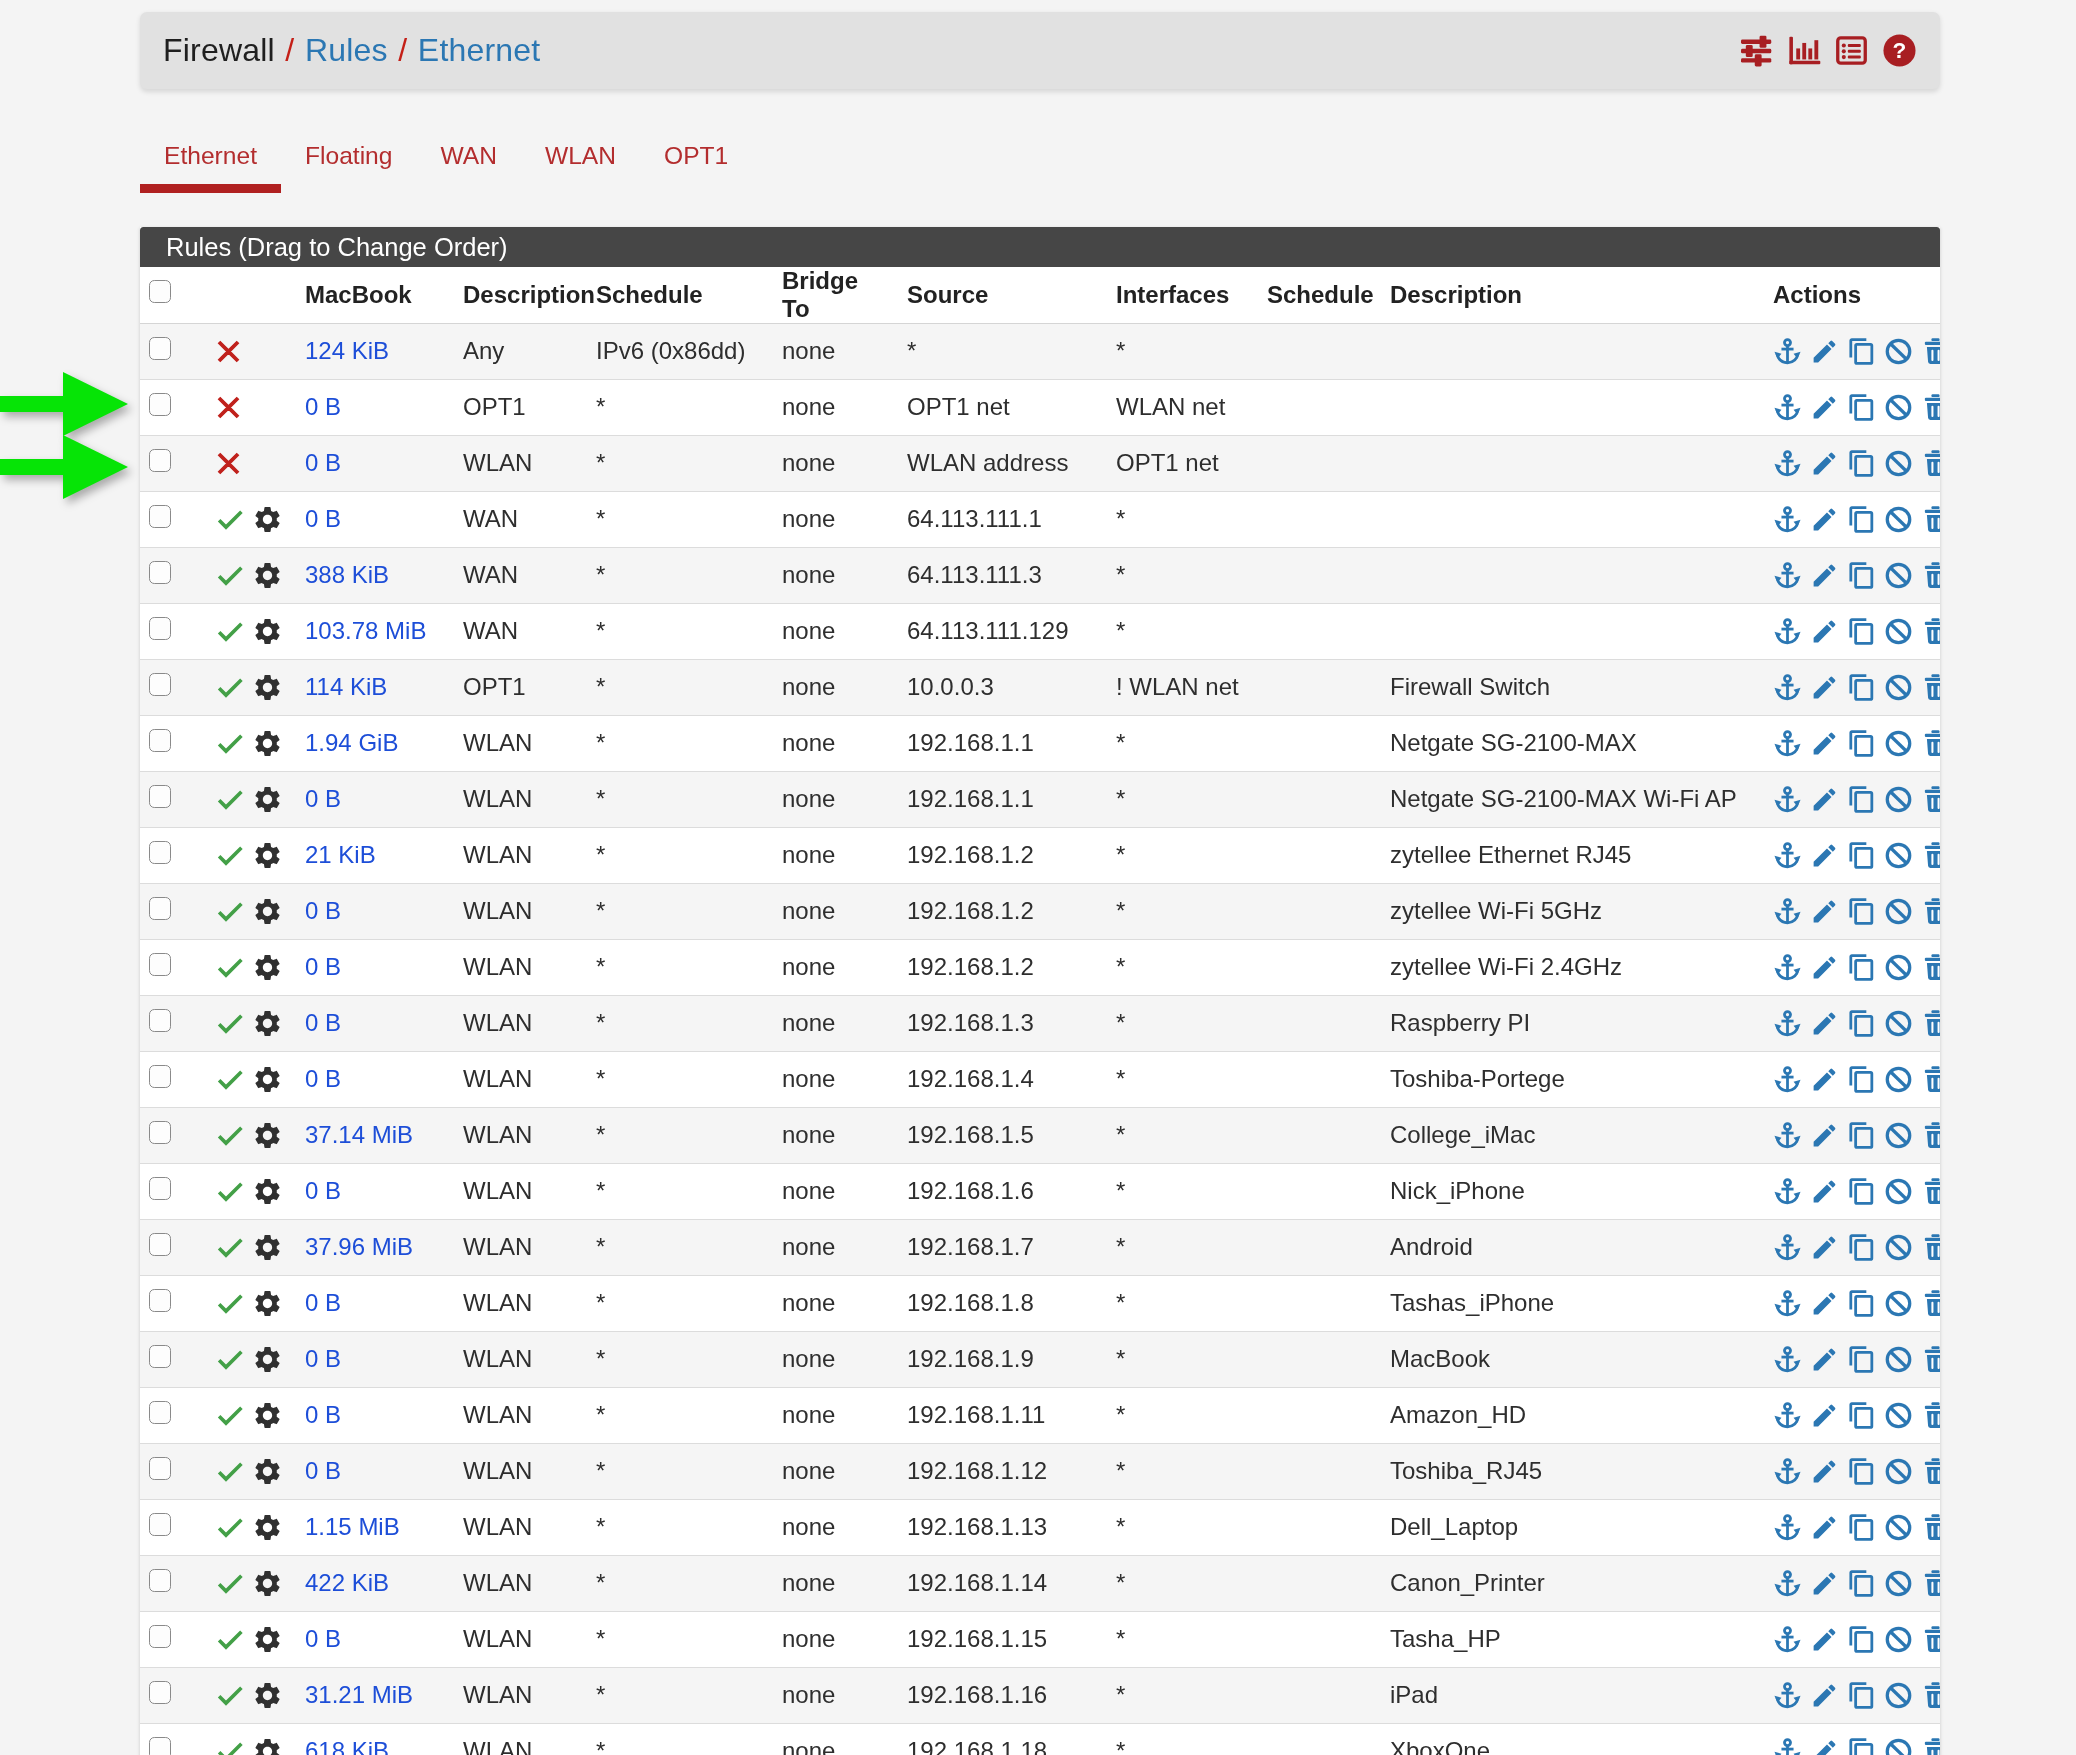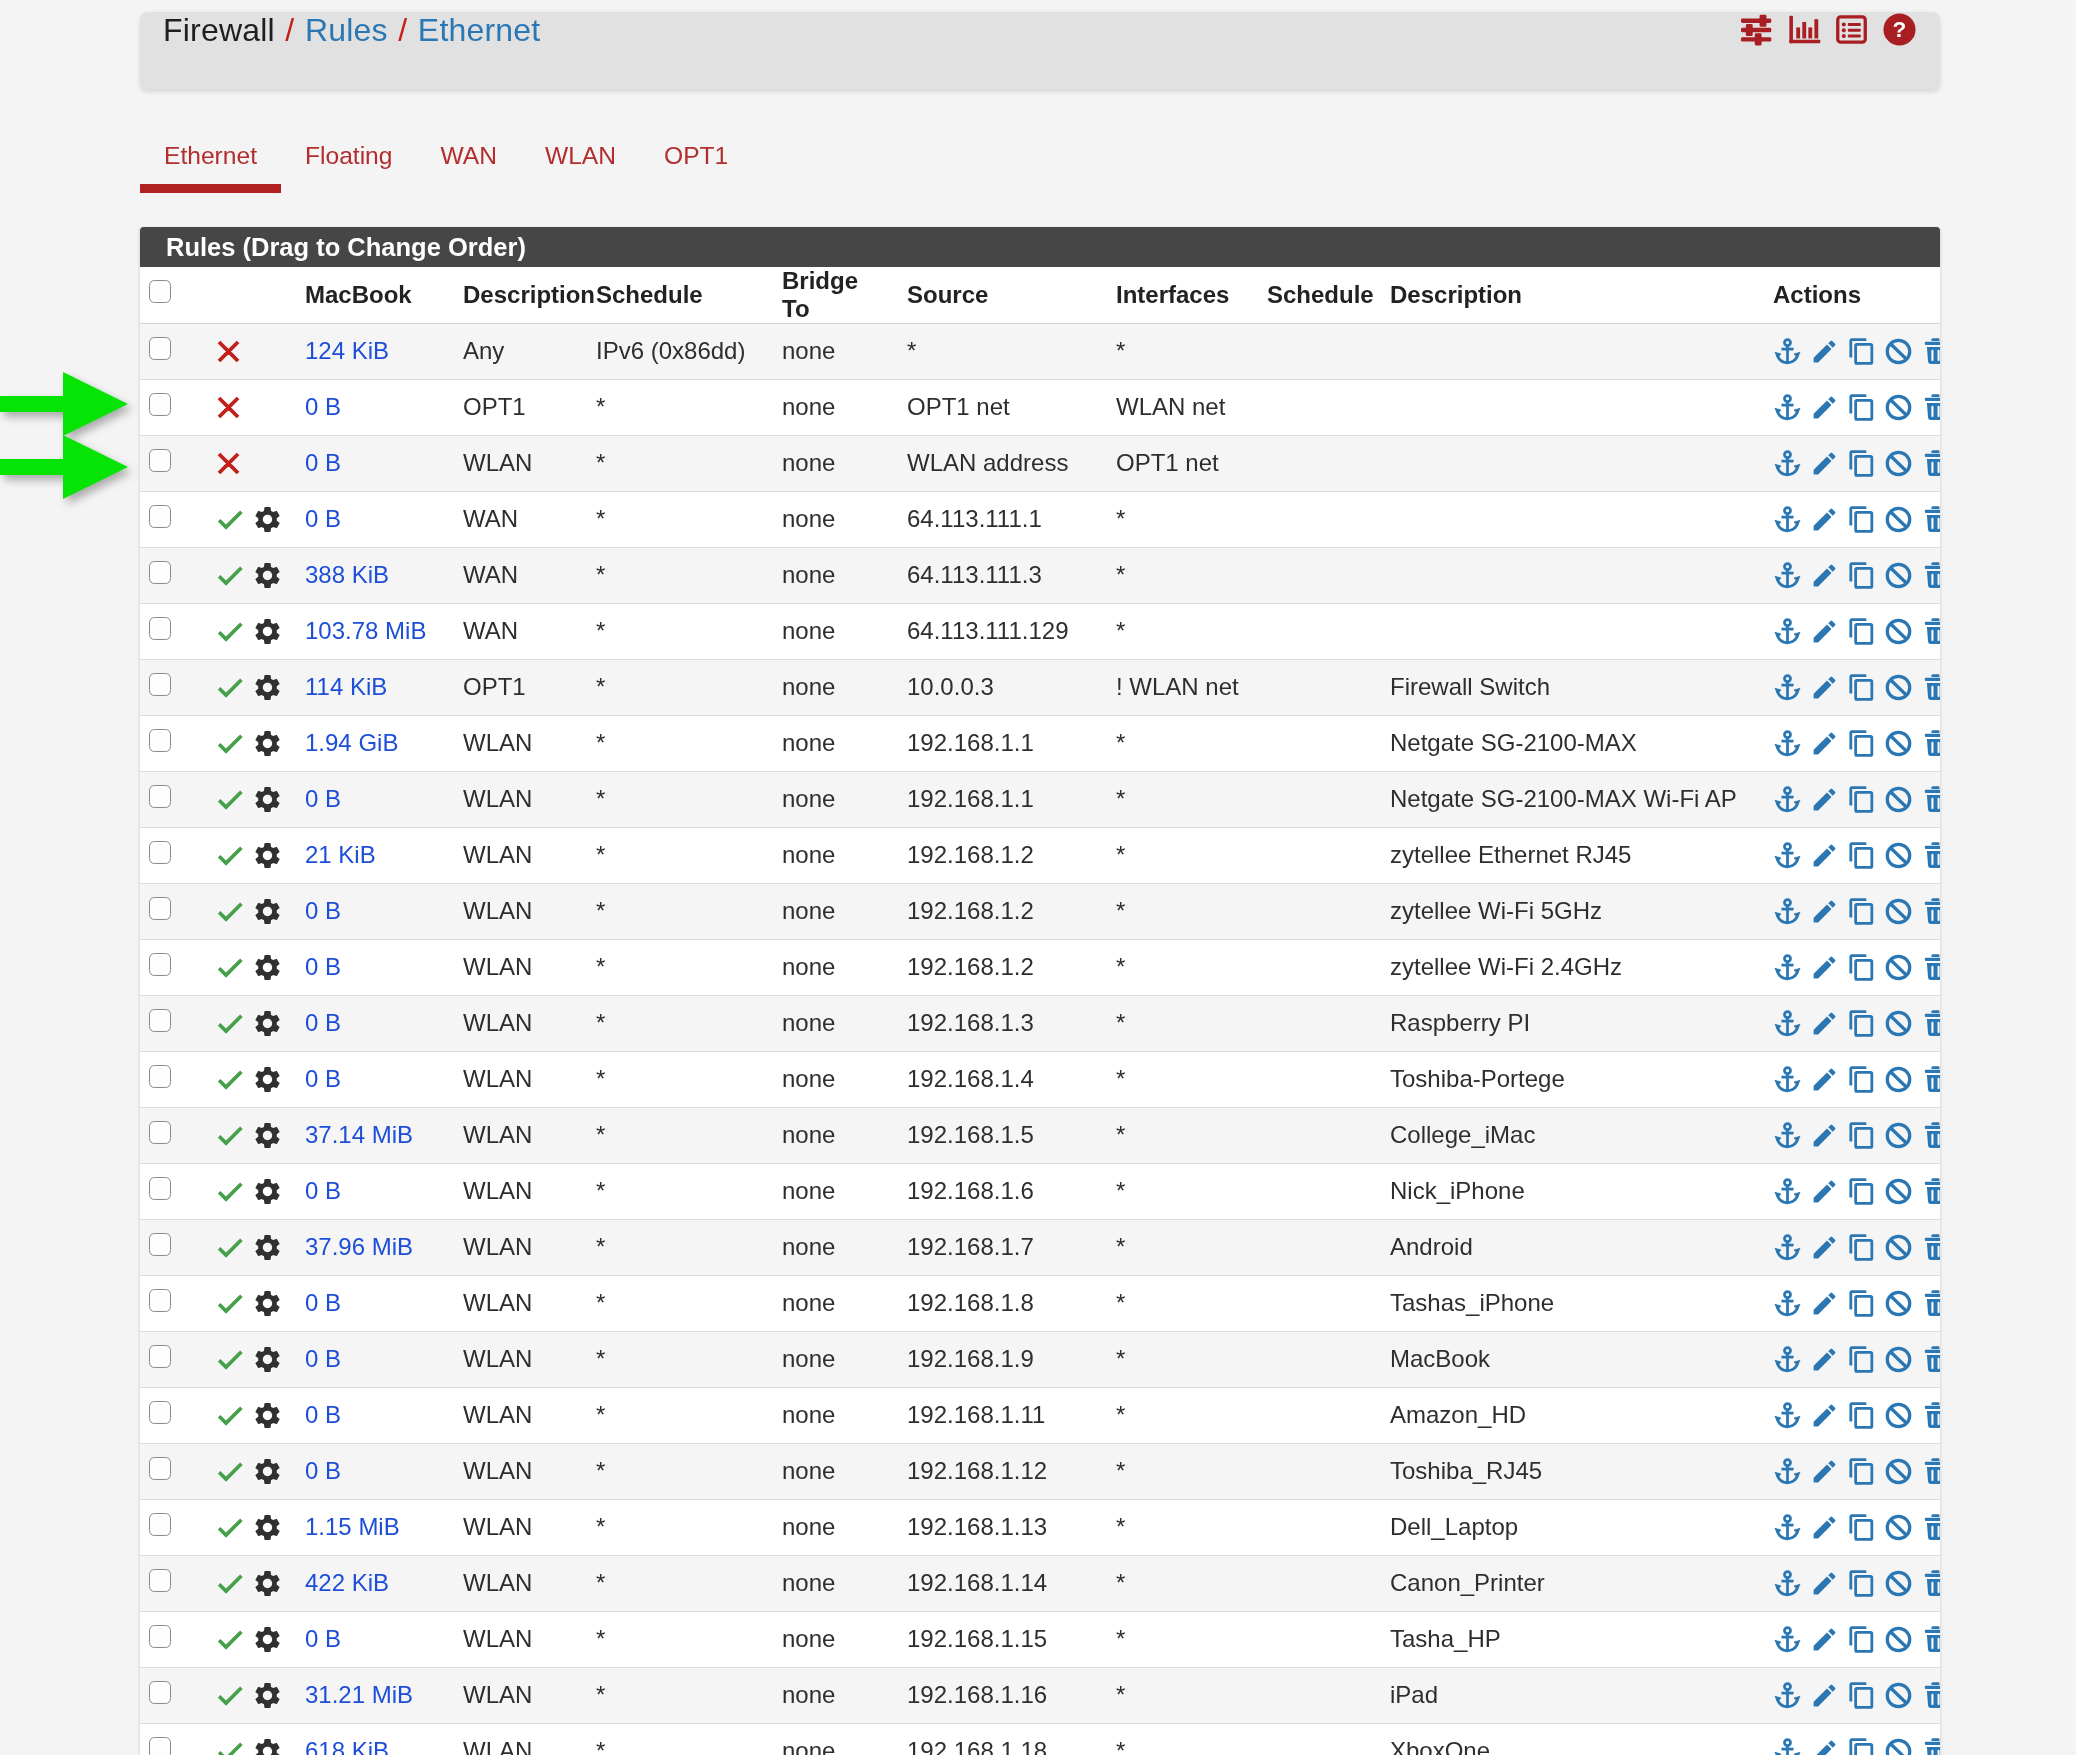--- a/index.html
+++ b/index.html
@@ -8,21 +8,21 @@
     background:#f4f4f4;
     font-family:"Liberation Sans","DejaVu Sans",sans-serif;
     color:#2e2e2e;
   }
   .content{position:absolute;left:140px;top:0;width:1800px;}
 
   
   .breadcrumb-panel{
     margin-top:12.3px;height:77px;background:#e1e1e1;border-radius:7px;
     box-shadow:0 2.6px 5.3px rgba(0,0,0,.12);
-    display:flex;align-items:flex-start;padding:0 23px;box-sizing:border-box;
+    display:flex;align-items:center;padding:0 23px;box-sizing:border-box;
   }
   .breadcrumb{font-size:32px;letter-spacing:0.2px;}
   .breadcrumb .crumb-section{color:#1f1f1f;}
   .breadcrumb .sep{color:#c41f17;padding:0 10.5px;}
   .breadcrumb a{color:#2b77b3;text-decoration:none;cursor:pointer;}
   .panel-icons{margin-left:auto;display:flex;align-items:center;gap:14px;}
   .panel-icons span{display:inline-flex;cursor:pointer;}
 
   
   .tabs{display:flex;list-style:none;margin:42px 0 0 0;padding:0;}
@@ -30,21 +30,21 @@
     position:relative;color:#b32d2e;font-size:24.6px;
     padding:10.5px 24px 23px 24px;cursor:pointer;white-space:nowrap;
   }
   .tab.active::after{
     content:"";position:absolute;left:0;right:0;bottom:0;height:8.8px;background:#b02020;
   }
 
   
   .rules-panel{margin-top:34px;box-shadow:0 0.9px 3.5px rgba(0,0,0,.18);background:#fff;}
   .rules-title{
-    background:#464646;color:#fff;font-weight:bold;font-size:25.5px;
+    background:#464646;color:#fff;font-weight:normal;font-size:25.5px;
     height:40px;line-height:40px;padding:0 26px;border-radius:3.5px 3.5px 0 0;
   }
   table{width:1800px;border-collapse:collapse;table-layout:fixed;background:#fff;font-size:24px;}
   th{
     text-align:left;font-weight:bold;color:#222;
     padding:0 7px 0 14px;height:53px;border-bottom:0.9px solid #d5d5d5;background:#fff;
   }
   td{
     padding:0 7px 0 14px;height:55px;border-top:0.9px solid #dcdcdc;
     white-space:nowrap;overflow:hidden;vertical-align:middle;

